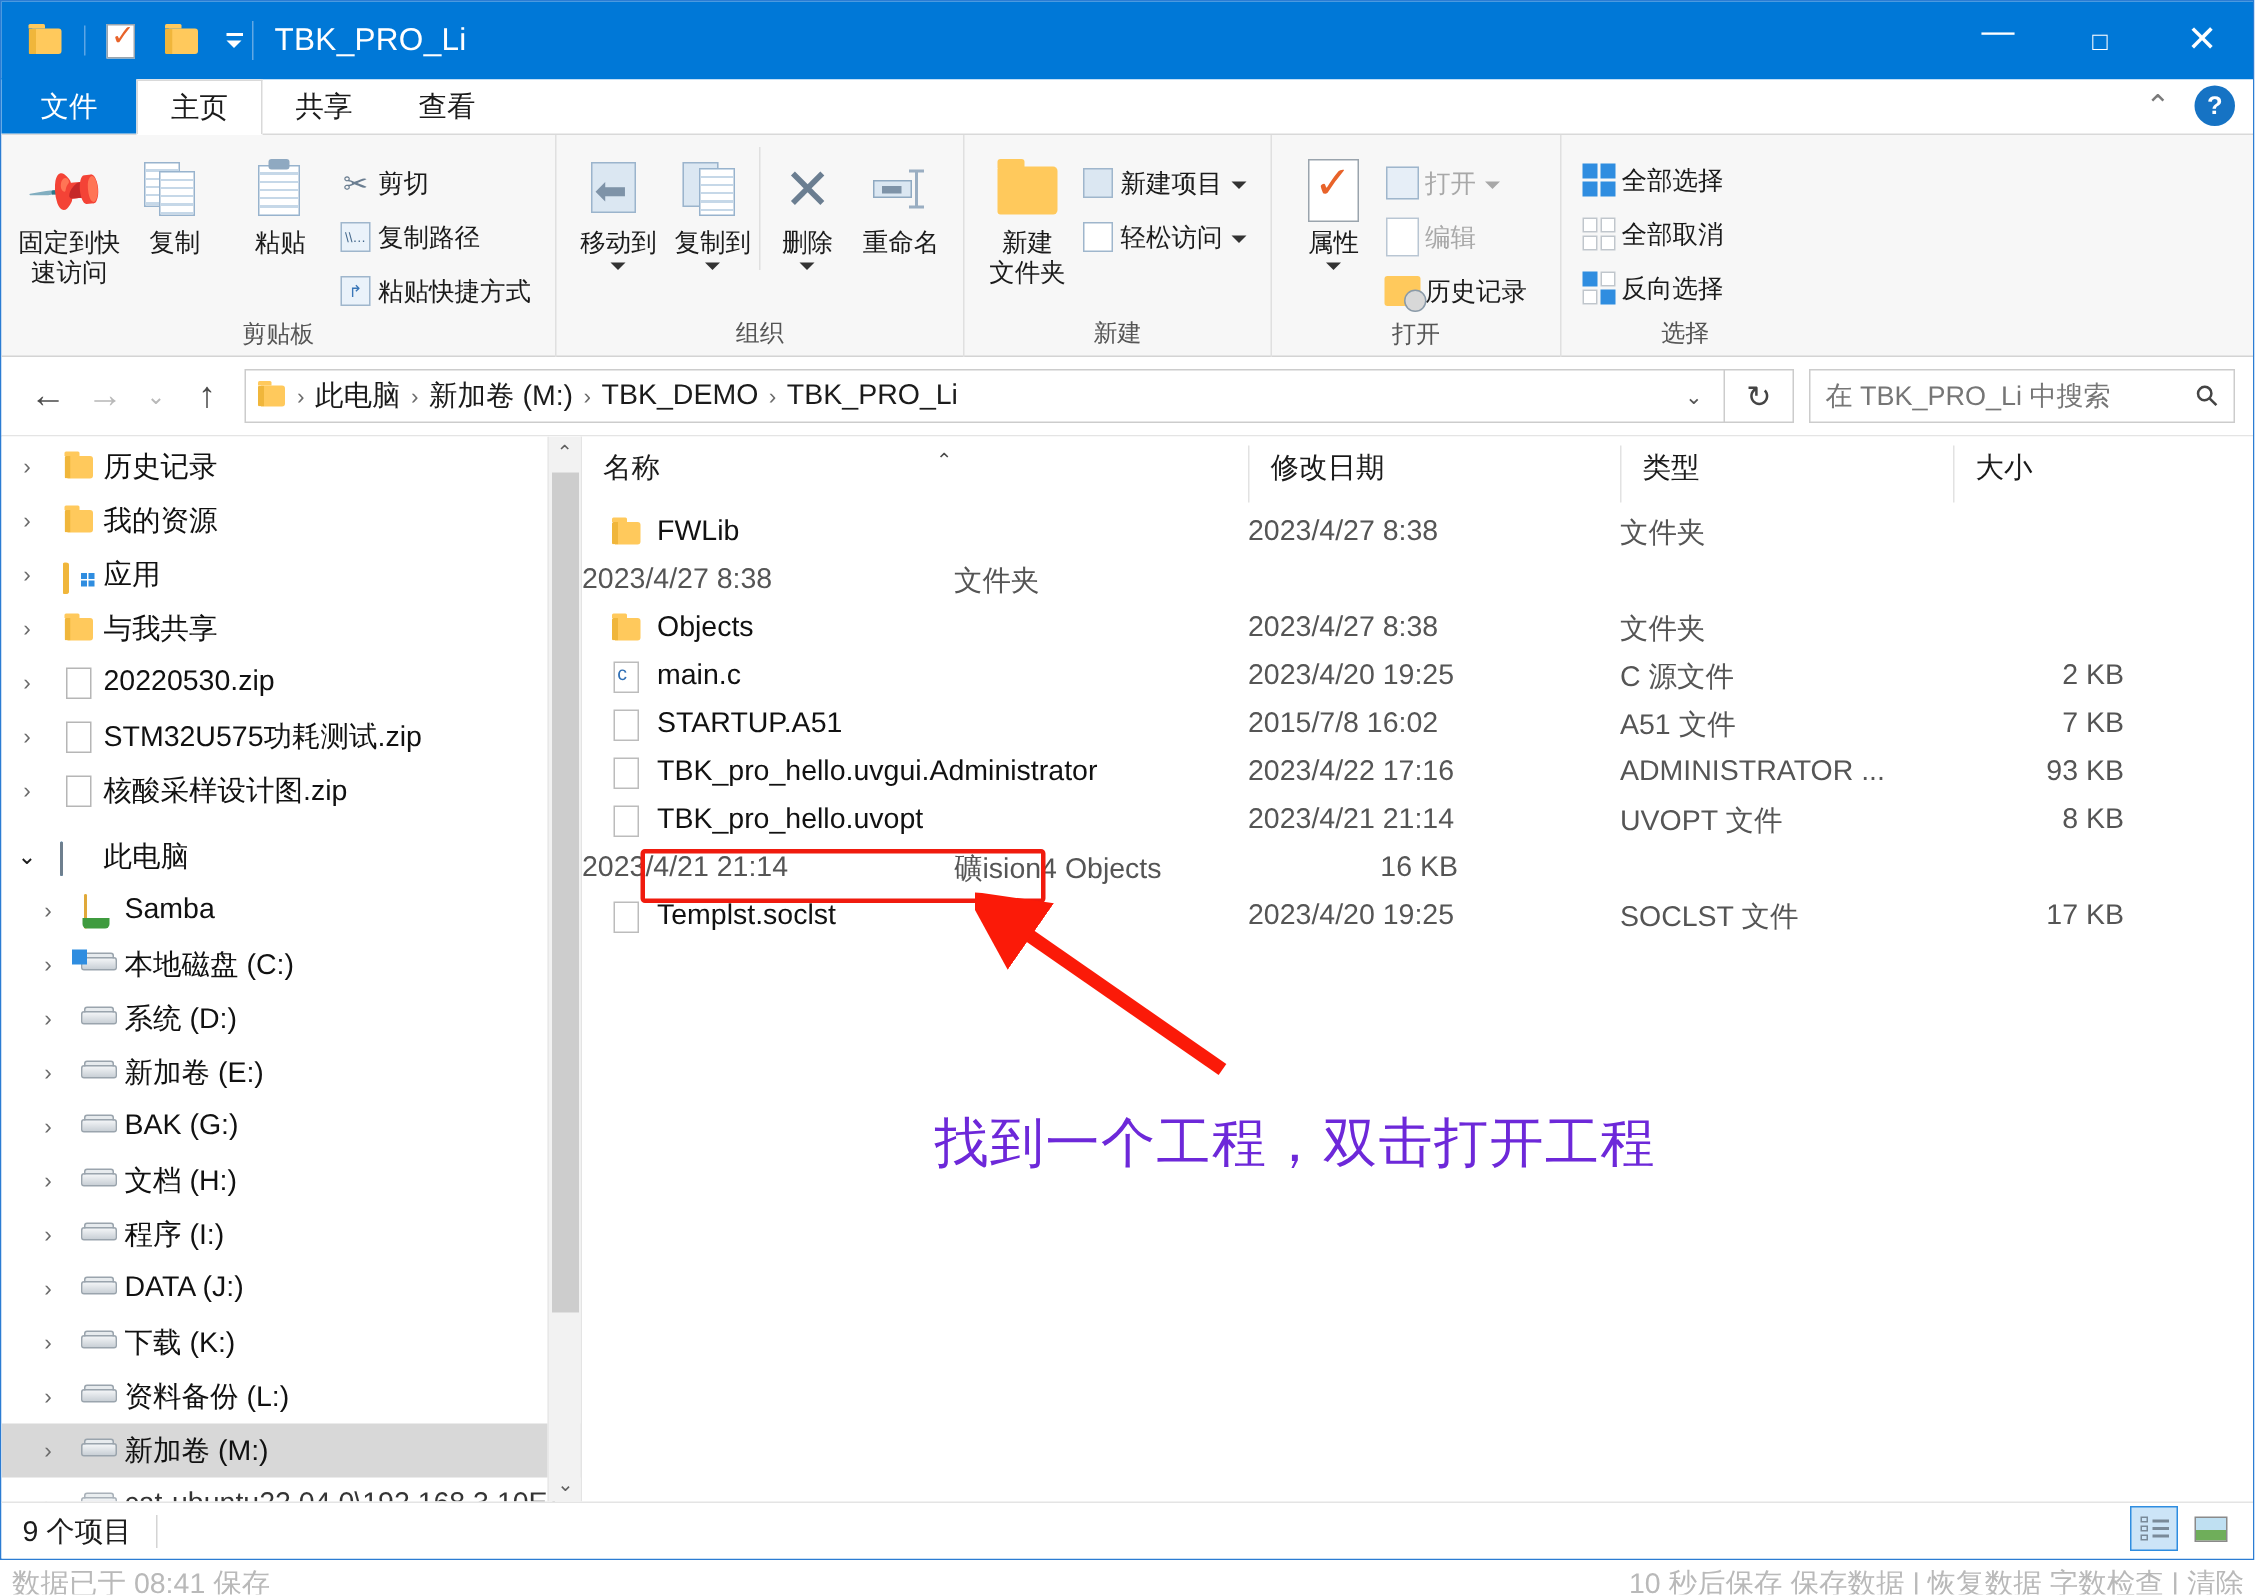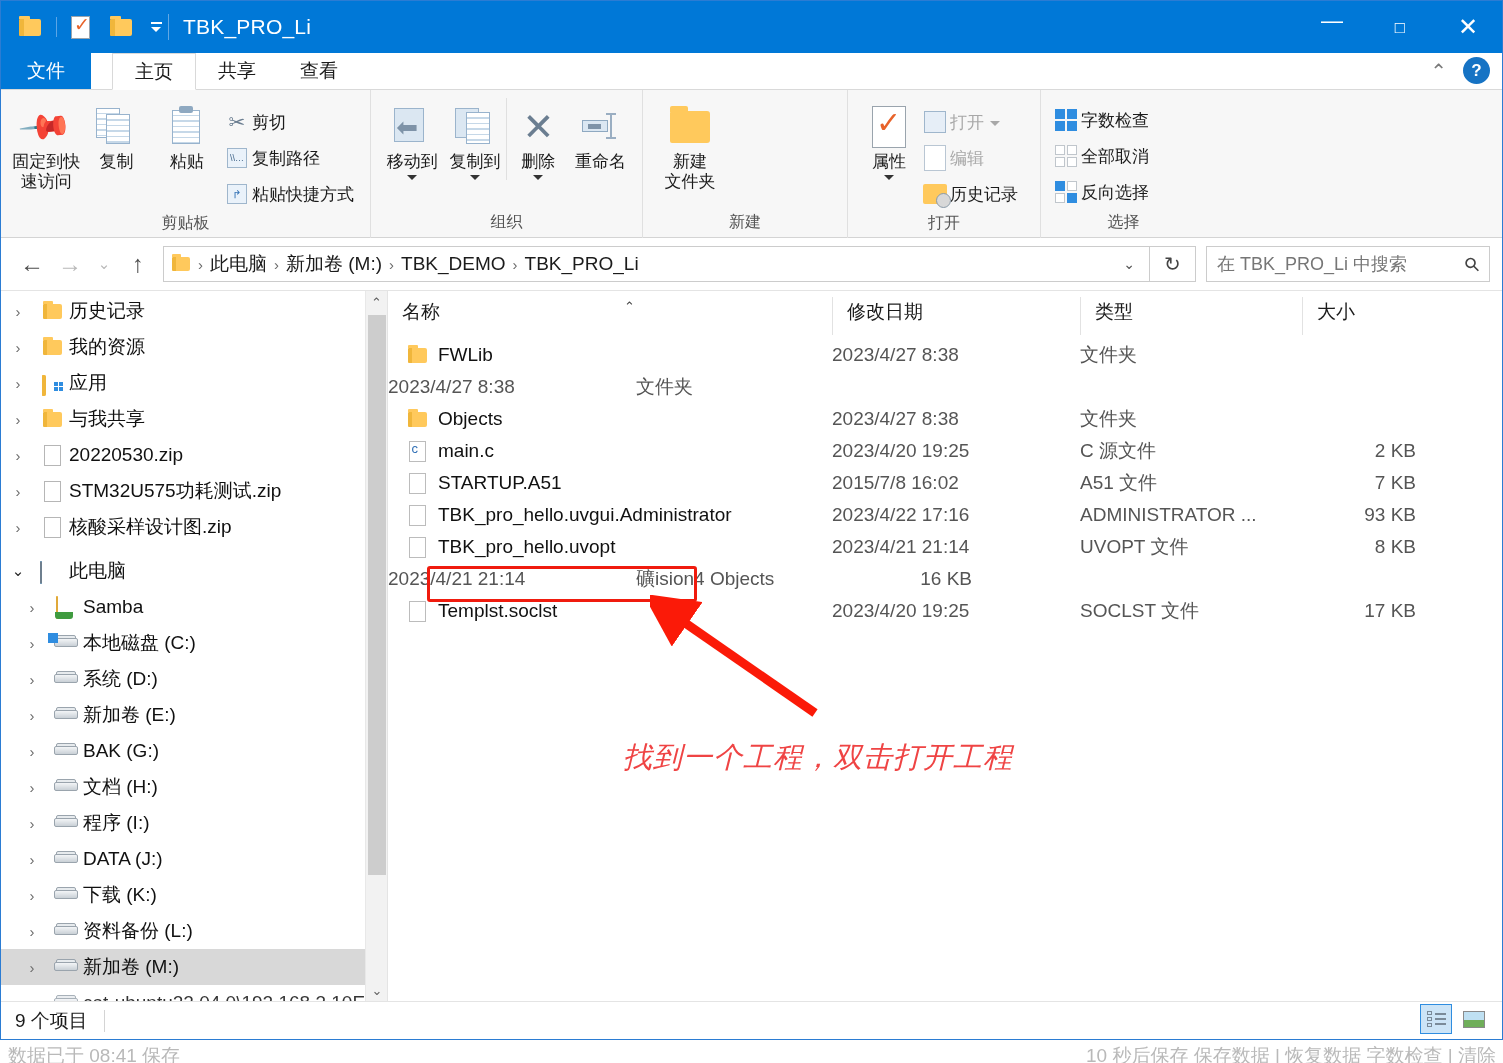--- a/index.html
+++ b/index.html
@@ -77,21 +77,21 @@
     height: 37px; background: #fff; display: flex; align-items: flex-end;
     position: relative; border-bottom: 1px solid #d9d9d9; flex: 0 0 37px;
   }
   .tab {
     height: 37px; padding: 0 22px; display: flex; align-items: center;
     font-size: 19px; color: #1b1b1b;
   }
   .tab-file { background: #0078d7; color: #fff; padding: 0 26px; }
   .tab-active {
     background: #fff; border: 1px solid #d9d9d9; border-bottom: 1px solid #fff;
-    margin-bottom: -1px; position: relative; z-index: 2; margin-left: 21px;
+    margin-bottom: -1px; position: relative; z-index: 2;
   }
   .tab-right { position: absolute; right: 12px; top: 4px; display: flex; align-items: center; gap: 16px; }
   .chev-up { color: #7a7a7a; font-size: 20px; }
   .help-btn {
     width: 27px; height: 27px; border-radius: 50%; background: #1673c4;
     color: #fff; font-size: 17px; font-weight: bold;
     display: flex; align-items: center; justify-content: center;
   }
 
   
@@ -260,22 +260,22 @@
   .ic-uv { width: 20px; height: 20px; background:#2f7a33; border-radius:2px; position:relative;
      display:flex; align-items:center; justify-content:center; }
   .ic-uv span { color:#fff; font-size:11px; font-weight:bold; line-height:1; }
 
   
   .redbox {
     position: absolute; left: 427px; top: 566px; width: 270px; height: 36px;
     border: 3px solid #f01b0e; border-radius: 3px; pointer-events: none;
   }
   .annot-text {
-    position: absolute; left: 623px; top: 738px; font-size: 29px; color: #ef4444;
-    font-weight: 500; white-space: nowrap; letter-spacing: 1px; font-style: italic;
+    position: absolute; left: 623px; top: 738px; font-size: 36px; color: #6d28d9;
+    font-weight: 500; white-space: nowrap; letter-spacing: 1px;
   }
   .arrow-svg { position: absolute; left: 650px; top: 595px; pointer-events: none; }
 
   
   .statusbar {
     height: 38px; border-top: 1px solid #e4e4e4; display:flex; align-items:center;
     padding-left: 14px; font-size: 19px; color:#1b1b1b; flex: 0 0 38px; position: relative;
     background: #fff;
   }
   .status-sep { width:1px; height:22px; background:#d4d4d4; margin-left: 16px; }
@@ -450,20 +450,36 @@
       </div>
 
       <div class="rgroup" style="width:205px;">
         <div class="rgroup-body">
           <div class="big-btn" style="width:74px;">
             <div class="ic">
                 <div class="newfolder-ic"></div>
               </div>
             <div class="lb">新建<br>文件夹</div>
           </div>
+          <div class="small-col">
+            <div class="small-btn">
+              <span class="ic">
+                  <span class="mini" style="background:#dbe7f2;"></span>
+                </span>
+              <span>新建项目</span>
+              <span class="dd-b" style="margin-left:6px;"></span>
+            </div>
+            <div class="small-btn">
+              <span class="ic">
+                  <span class="mini" style="background:#fff;"></span>
+                </span>
+              <span>轻松访问</span>
+              <span class="dd-b" style="margin-left:6px;"></span>
+            </div>
+          </div>
         </div>
         <div class="rgroup-label">新建</div>
       </div>
 
       <div class="rgroup" style="width:193px;">
         <div class="rgroup-body">
           <div class="big-btn" style="width:62px;justify-content:center;">
             <div class="ic">
                 <div class="prop-ic"></div>
               </div>
@@ -500,21 +516,21 @@
           <div class="small-col" style="padding-top:4px;">
             <div class="small-btn">
               <span class="ic">
                 <span class="sel-grid">
                     <i class="sq"></i>
                     <i class="sq"></i>
                     <i class="sq"></i>
                     <i class="sq"></i>
                   </span>
               </span>
-              <span>字数检查</span>
+              <span>全部选择</span>
             </div>
             <div class="small-btn">
               <span class="ic">
                 <span class="sel-grid">
                     <i class="sq-o"></i>
                     <i class="sq-o"></i>
                     <i class="sq-o"></i>
                     <i class="sq-o"></i>
                   </span>
               </span>

